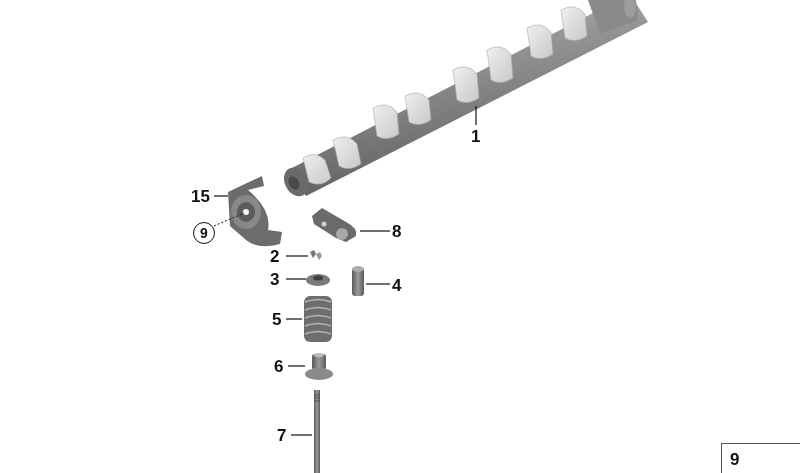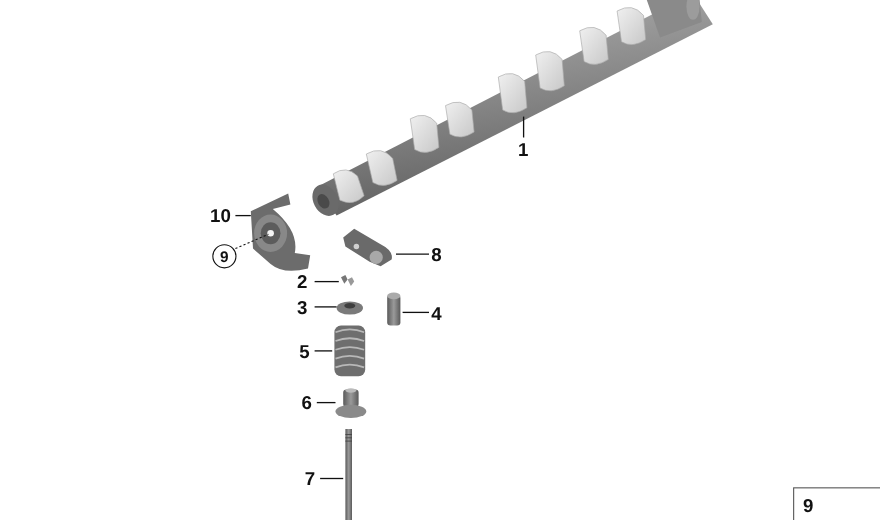--- a/index.html
+++ b/index.html
@@ -131,19 +131,19 @@
   
   <span class="callout" style="left:471px; top:128px;">1</span>
   <span class="callout" style="left:270px; top:248px;">2</span>
   <span class="callout" style="left:270px; top:271px;">3</span>
   <span class="callout" style="left:392px; top:277px;">4</span>
   <span class="callout" style="left:272px; top:311px;">5</span>
   <span class="callout" style="left:274px; top:358px;">6</span>
   <span class="callout" style="left:277px; top:427px;">7</span>
   <span class="callout" style="left:392px; top:223px;">8</span>
   <span class="circled" style="left:193px; top:222px;">9</span>
-  <span class="callout" style="left:191px; top:188px;">10</span>
+  <span class="callout" style="left:191px; top:188px;">15</span>
 
   
   <div class="legend-box">
     <span class="legend-num">9</span>
   </div>
 </div>
 
 </body></html>

